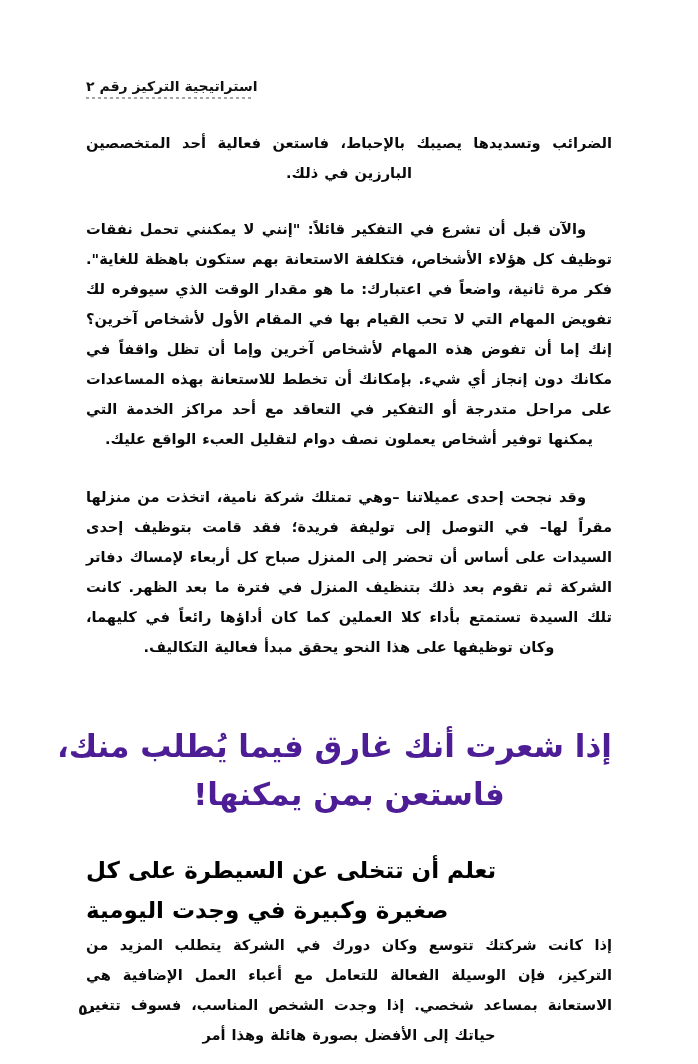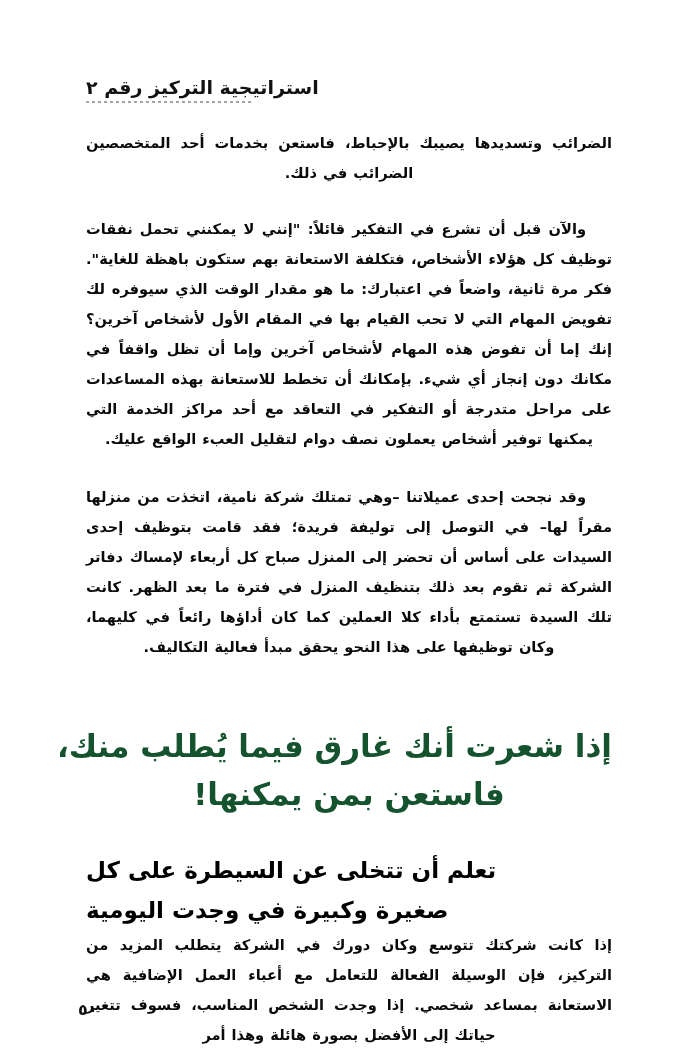--- a/index.html
+++ b/index.html
@@ -28,21 +28,21 @@
     position: absolute;
     top: 76px;
     right: 86px;
     width: 526px;
     text-align: left;
     direction: rtl;
   }
 
   .running-header .rh-text {
     display: inline-block;
-    font-size: 19px;
+    font-size: 14px;
     font-weight: 700;
     letter-spacing: -0.2px;
     line-height: 1.2;
     color: #111;
     transform: scaleY(0.96);
   }
 
   .running-header .rh-rule {
     display: block;
     margin-top: 2px;
@@ -85,21 +85,21 @@
   .par-gap-md { height: 28px; }
 
   
   .display-heading {
     margin-top: 60px;
     text-align: center;
     font-size: 31px;
     font-weight: 800;
     line-height: 48px;
     letter-spacing: -0.5px;
-    color: #14532d;
+    color: #4c1d95;
   }
 
   .display-heading .dh-line {
     display: block;
     white-space: nowrap;
   }
 
   
   .sub-heading {
     margin-top: 32px;
@@ -138,21 +138,21 @@
 
 <div class="page">
 
   <div class="running-header">
     <span class="rh-text">استراتيجية التركيز رقم ٢</span>
     <span class="rh-rule"></span>
   </div>
 
   <div class="content">
 
-    <p class="body-par">الضرائب وتسديدها يصيبك بالإحباط، فاستعن بخدمات أحد المتخصصين الضرائب في ذلك.</p>
+    <p class="body-par">الضرائب وتسديدها يصيبك بالإحباط، فاستعن فعالية أحد المتخصصين البارزين في ذلك.</p>
 
     <div class="par-gap-sm"></div>
 
     <p class="body-par indent">والآن قبل أن تشرع في التفكير قائلاً: "إنني لا يمكنني تحمل نفقات توظيف كل هؤلاء الأشخاص، فتكلفة الاستعانة بهم ستكون باهظة للغاية". فكر مرة ثانية، واضعاً في اعتبارك: ما هو مقدار الوقت الذي سيوفره لك تفويض المهام التي لا تحب القيام بها في المقام الأول لأشخاص آخرين؟ إنك إما أن تفوض هذه المهام لأشخاص آخرين وإما أن تظل واقفاً في مكانك دون إنجاز أي شيء. بإمكانك أن تخطط للاستعانة بهذه المساعدات على مراحل متدرجة أو التفكير في التعاقد مع أحد مراكز الخدمة التي يمكنها توفير أشخاص يعملون نصف دوام لتقليل العبء الواقع عليك.</p>
 
     <div class="par-gap-md"></div>
 
     <p class="body-par indent">وقد نجحت إحدى عميلاتنا –وهي تمتلك شركة نامية، اتخذت من منزلها مقراً لها– في التوصل إلى توليفة فريدة؛ فقد قامت بتوظيف إحدى السيدات على أساس أن تحضر إلى المنزل صباح كل أربعاء لإمساك دفاتر الشركة ثم تقوم بعد ذلك بتنظيف المنزل في فترة ما بعد الظهر. كانت تلك السيدة تستمتع بأداء كلا العملين كما كان أداؤها رائعاً في كليهما، وكان توظيفها على هذا النحو يحقق مبدأ فعالية التكاليف.</p>
 
     <div class="display-heading">

